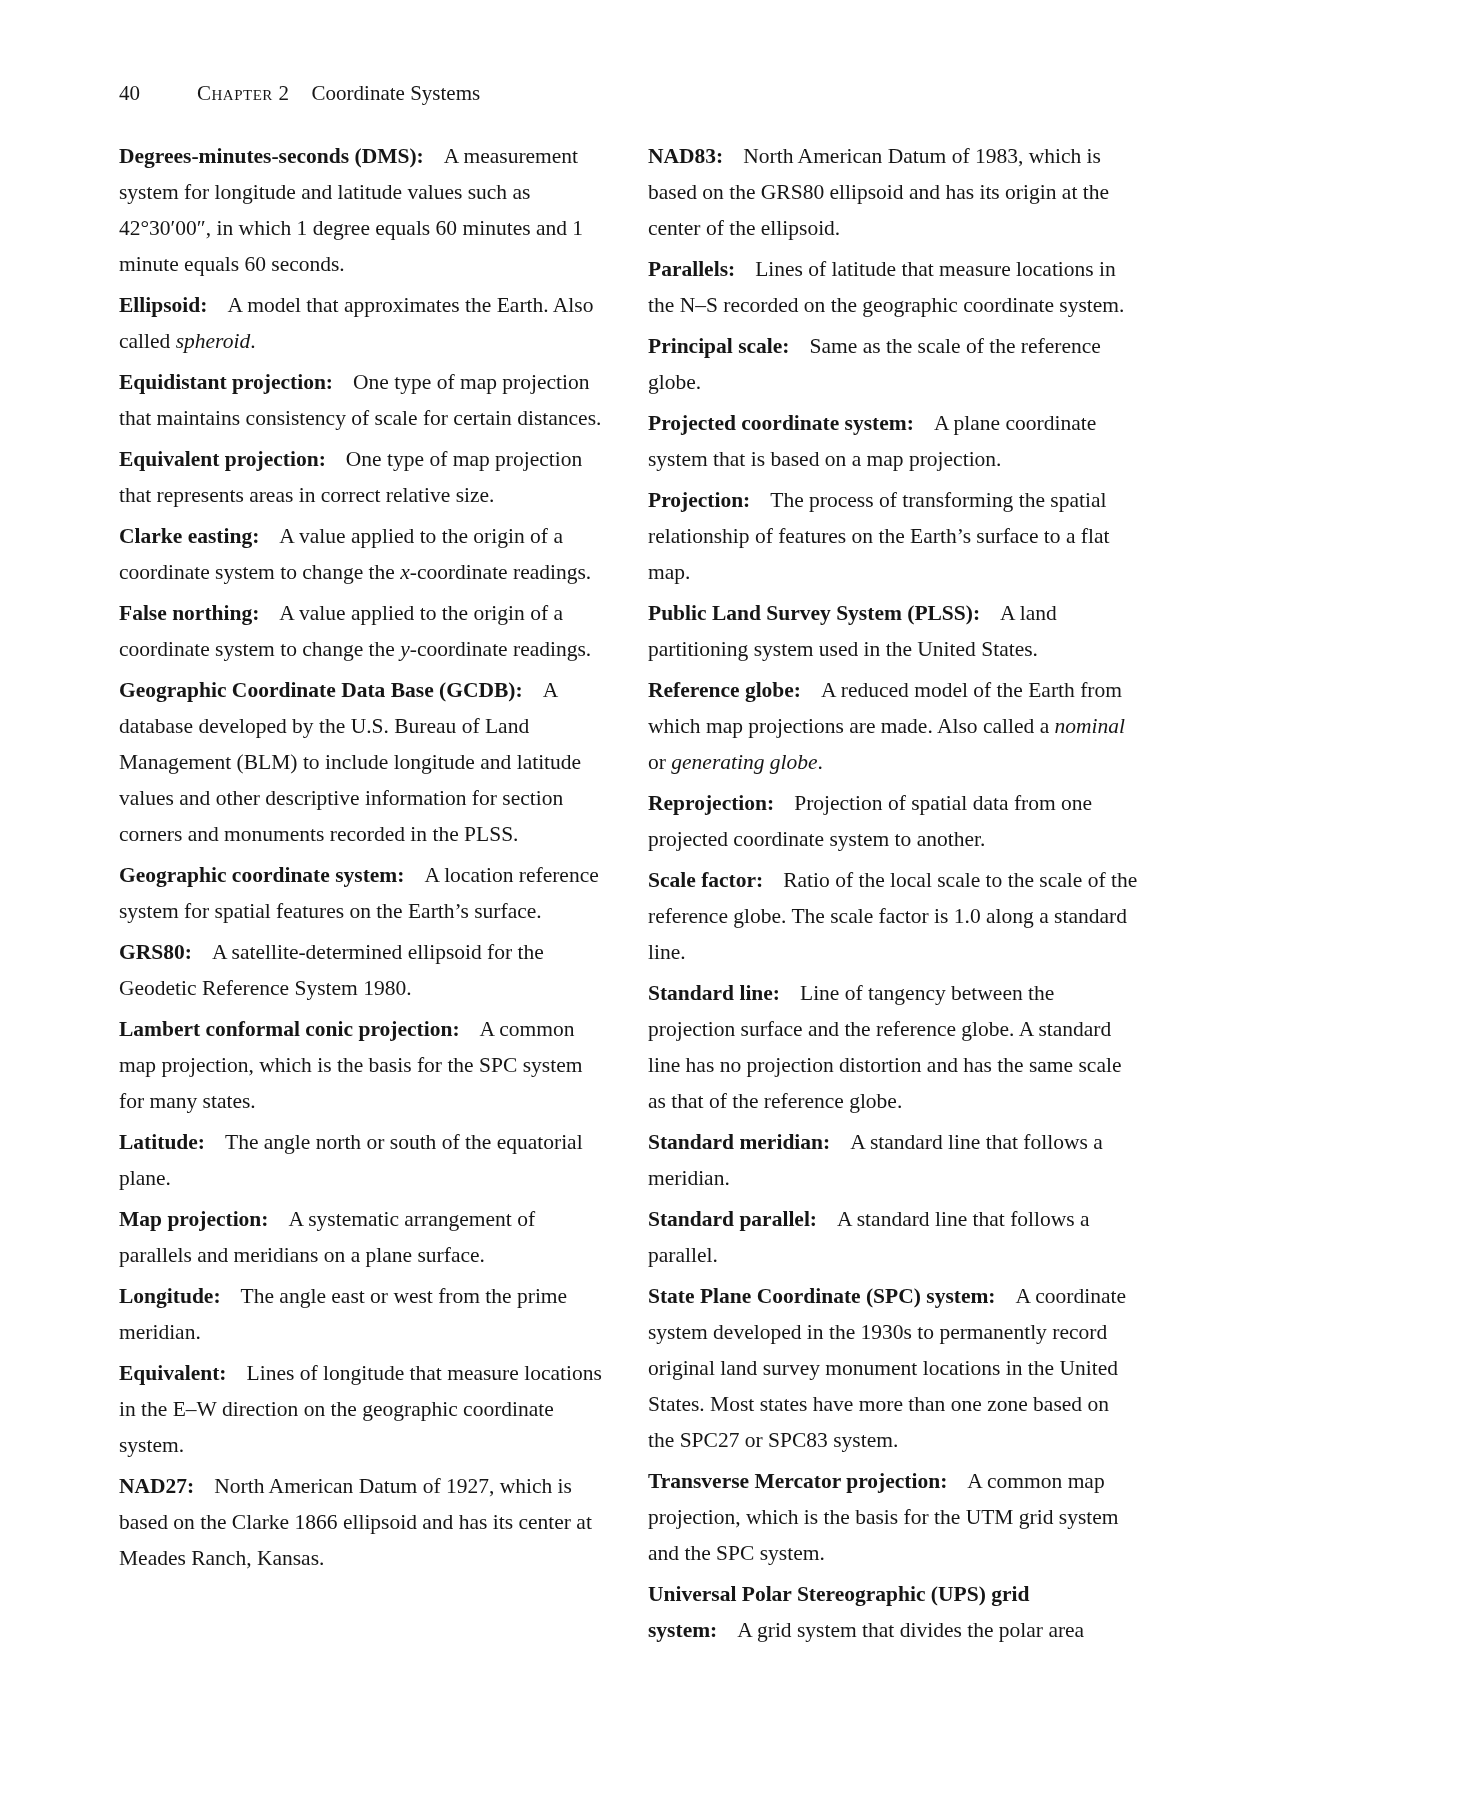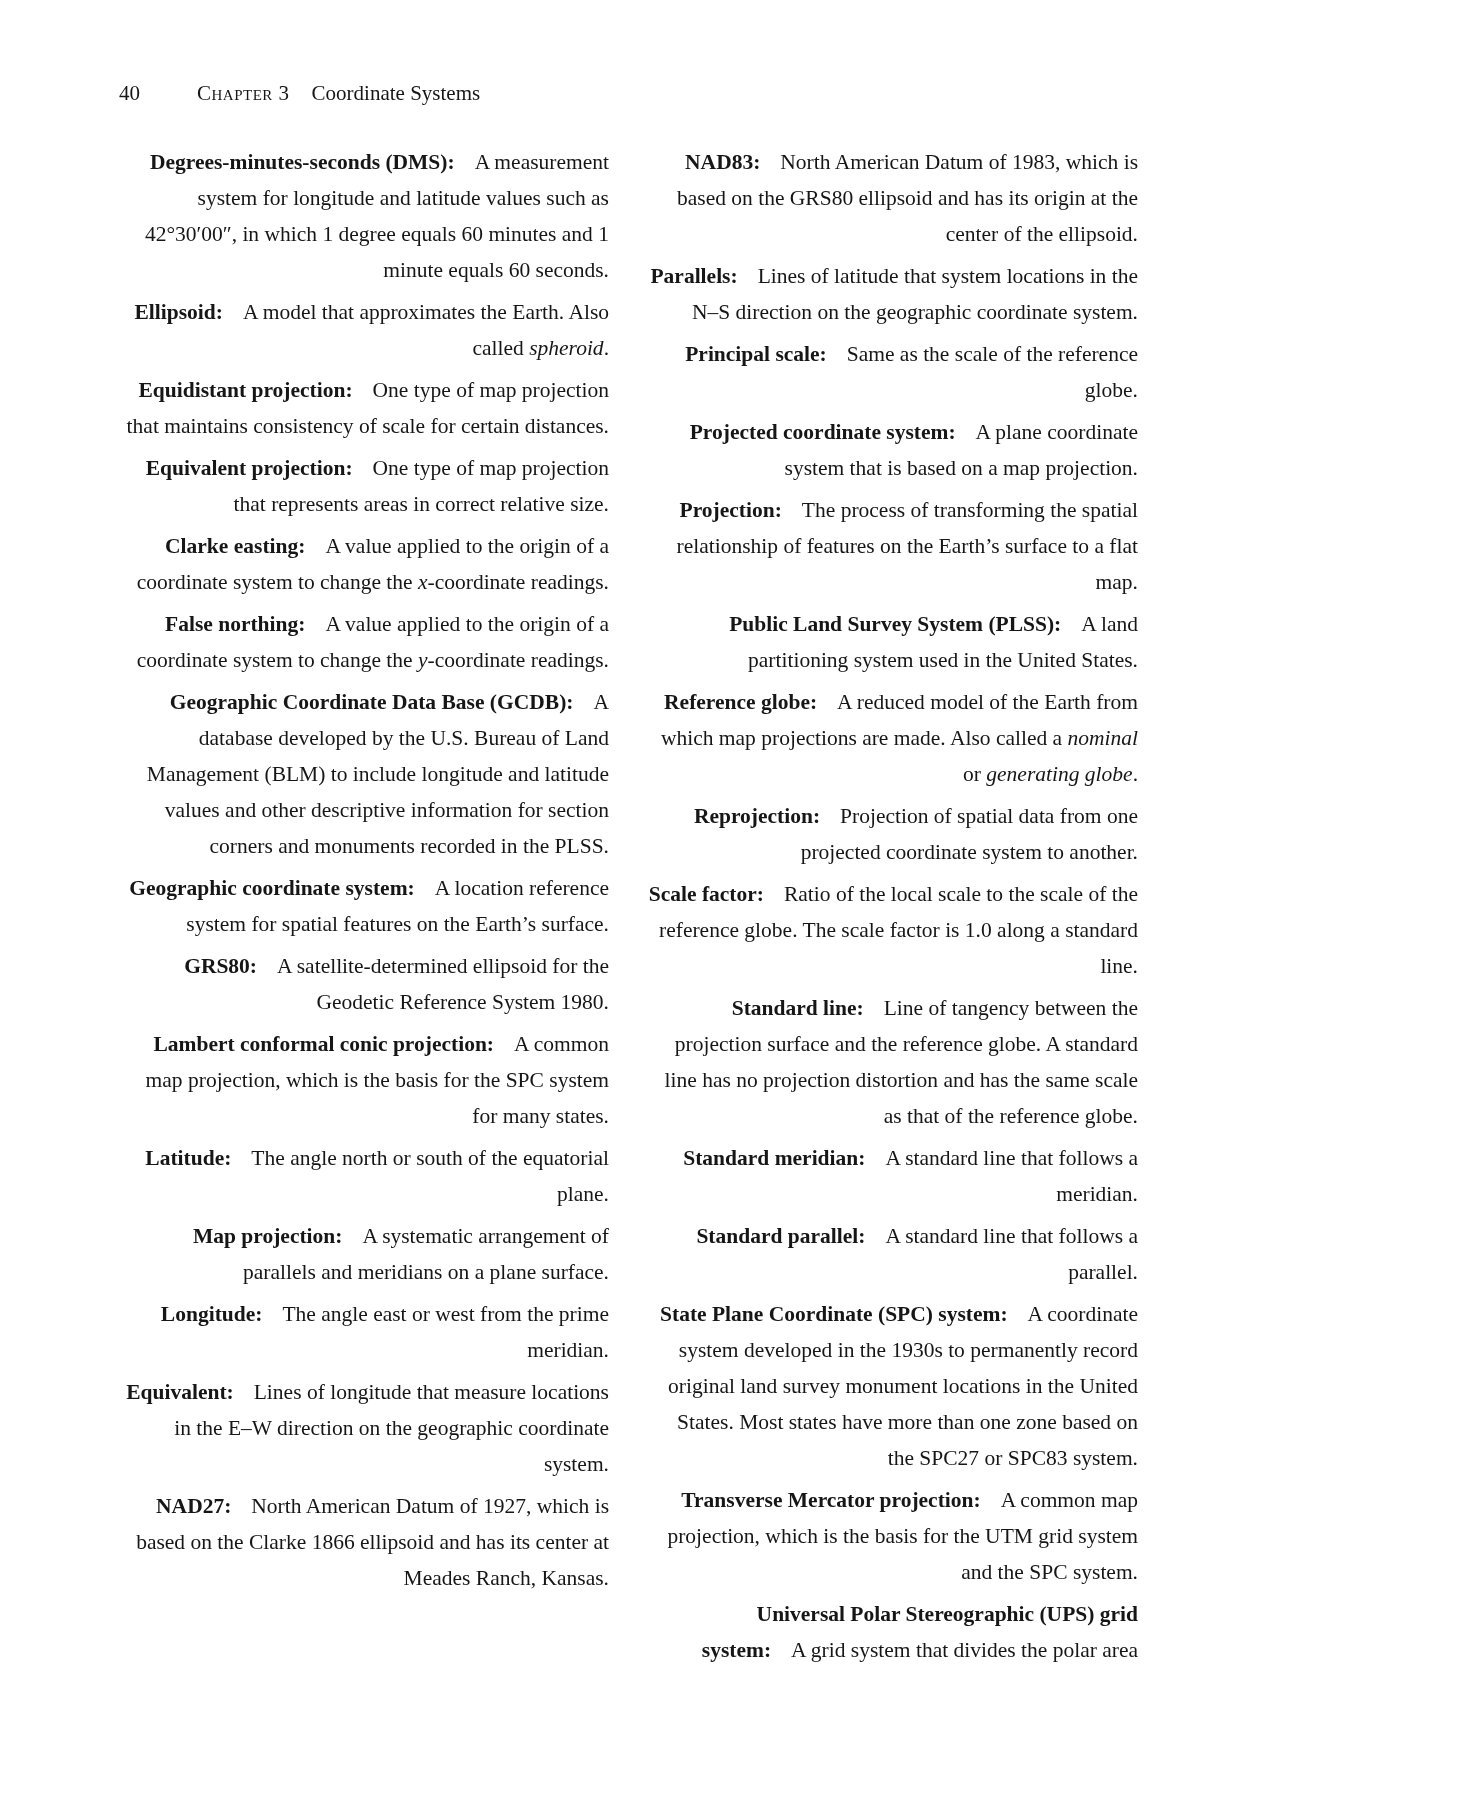--- a/index.html
+++ b/index.html
@@ -50,40 +50,40 @@
     width: 1019px;
     display: flex;
     gap: 39px;
     align-items: flex-start;
   }
   .column {
     width: 490px;
     flex: 0 0 490px;
   }
   .entry {
-    margin: 6px 0 5px 0;
+    margin: 0 0 5px 0;
     font-size: 21.5px;
     line-height: 36px;
-    text-align: right;
+    text-align: left;
   }
   .term {
     font-weight: bold;
     margin-right: 20px;
   }
   .seg.it {
     font-style: italic;
   }
 </style>
 </head>
 <body>
 
 <div class="page">
 
   <div class="running-head">
-    <span class="page-number">40</span><span class="chapter-label">Chapter 3</span><span class="chapter-title">Coordinate Systems</span>
+    <span class="page-number">40</span><span class="chapter-label">Chapter 2</span><span class="chapter-title">Coordinate Systems</span>
   </div>
 
   <div class="columns">
     <section class="column">
         <p class="entry"><b class="term">Degrees-minutes-seconds (DMS):</b><span class="seg">A measurement system for longitude and latitude values such as 42°30′00″, in which 1 degree equals 60 minutes and 1 minute equals 60 seconds.</span></p>
         <p class="entry"><b class="term">Ellipsoid:</b><span class="seg">A model that approximates the Earth. Also called </span><span class="seg it">spheroid</span><span class="seg">.</span></p>
         <p class="entry"><b class="term">Equidistant projection:</b><span class="seg">One type of map projection that maintains consistency of scale for certain distances.</span></p>
         <p class="entry"><b class="term">Equivalent projection:</b><span class="seg">One type of map projection that represents areas in correct relative size.</span></p>
         <p class="entry"><b class="term">Clarke easting:</b><span class="seg">A value applied to the origin of a coordinate system to change the </span><span class="seg it">x</span><span class="seg">-coordinate readings.</span></p>
         <p class="entry"><b class="term">False northing:</b><span class="seg">A value applied to the origin of a coordinate system to change the </span><span class="seg it">y</span><span class="seg">-coordinate readings.</span></p>
@@ -92,21 +92,21 @@
         <p class="entry"><b class="term">GRS80:</b><span class="seg">A satellite-determined ellipsoid for the Geodetic Reference System 1980.</span></p>
         <p class="entry"><b class="term">Lambert conformal conic projection:</b><span class="seg">A common map projection, which is the basis for the SPC system for many states.</span></p>
         <p class="entry"><b class="term">Latitude:</b><span class="seg">The angle north or south of the equatorial plane.</span></p>
         <p class="entry"><b class="term">Map projection:</b><span class="seg">A systematic arrangement of parallels and meridians on a plane surface.</span></p>
         <p class="entry"><b class="term">Longitude:</b><span class="seg">The angle east or west from the prime meridian.</span></p>
         <p class="entry"><b class="term">Equivalent:</b><span class="seg">Lines of longitude that measure locations in the E–W direction on the geographic coordinate system.</span></p>
         <p class="entry"><b class="term">NAD27:</b><span class="seg">North American Datum of 1927, which is based on the Clarke 1866 ellipsoid and has its center at Meades Ranch, Kansas.</span></p>
       </section>
     <section class="column">
         <p class="entry"><b class="term">NAD83:</b><span class="seg">North American Datum of 1983, which is based on the GRS80 ellipsoid and has its origin at the center of the ellipsoid.</span></p>
-        <p class="entry"><b class="term">Parallels:</b><span class="seg">Lines of latitude that system locations in the N–S direction on the geographic coordinate system.</span></p>
+        <p class="entry"><b class="term">Parallels:</b><span class="seg">Lines of latitude that measure locations in the N–S recorded on the geographic coordinate system.</span></p>
         <p class="entry"><b class="term">Principal scale:</b><span class="seg">Same as the scale of the reference globe.</span></p>
         <p class="entry"><b class="term">Projected coordinate system:</b><span class="seg">A plane coordinate system that is based on a map projection.</span></p>
         <p class="entry"><b class="term">Projection:</b><span class="seg">The process of transforming the spatial relationship of features on the Earth’s surface to a flat map.</span></p>
         <p class="entry"><b class="term">Public Land Survey System (PLSS):</b><span class="seg">A land partitioning system used in the United States.</span></p>
         <p class="entry"><b class="term">Reference globe:</b><span class="seg">A reduced model of the Earth from which map projections are made. Also called a </span><span class="seg it">nominal</span><span class="seg"> or </span><span class="seg it">generating globe</span><span class="seg">.</span></p>
         <p class="entry"><b class="term">Reprojection:</b><span class="seg">Projection of spatial data from one projected coordinate system to another.</span></p>
         <p class="entry"><b class="term">Scale factor:</b><span class="seg">Ratio of the local scale to the scale of the reference globe. The scale factor is 1.0 along a standard line.</span></p>
         <p class="entry"><b class="term">Standard line:</b><span class="seg">Line of tangency between the projection surface and the reference globe. A standard line has no projection distortion and has the same scale as that of the reference globe.</span></p>
         <p class="entry"><b class="term">Standard meridian:</b><span class="seg">A standard line that follows a meridian.</span></p>
         <p class="entry"><b class="term">Standard parallel:</b><span class="seg">A standard line that follows a parallel.</span></p>

